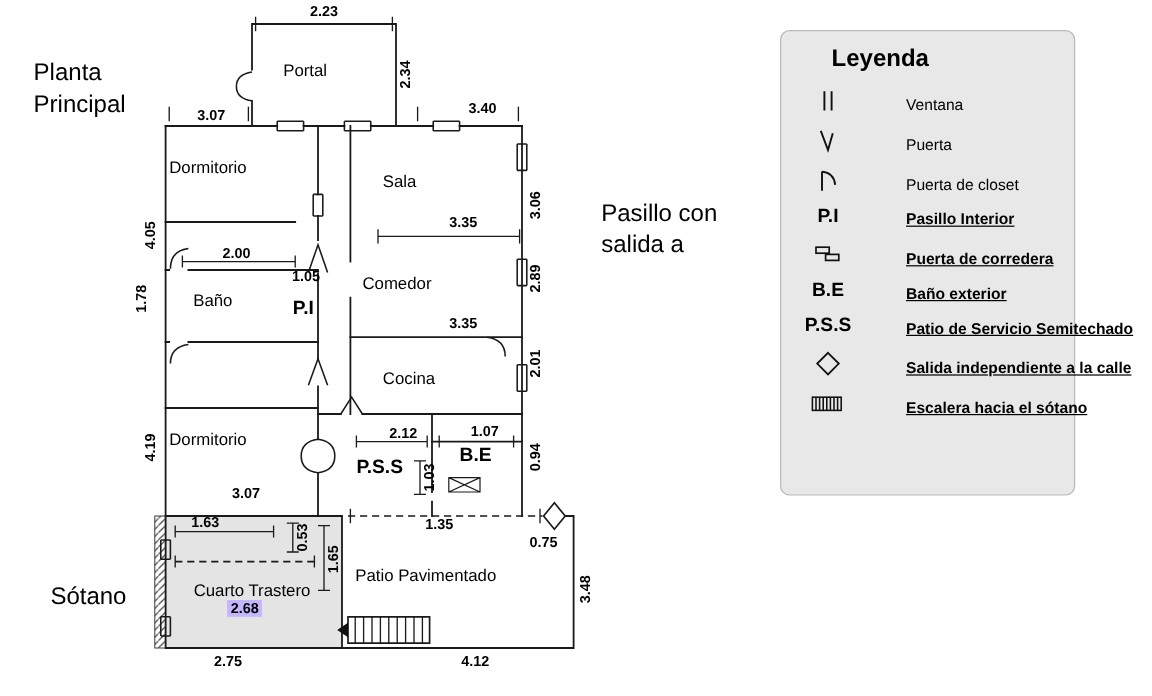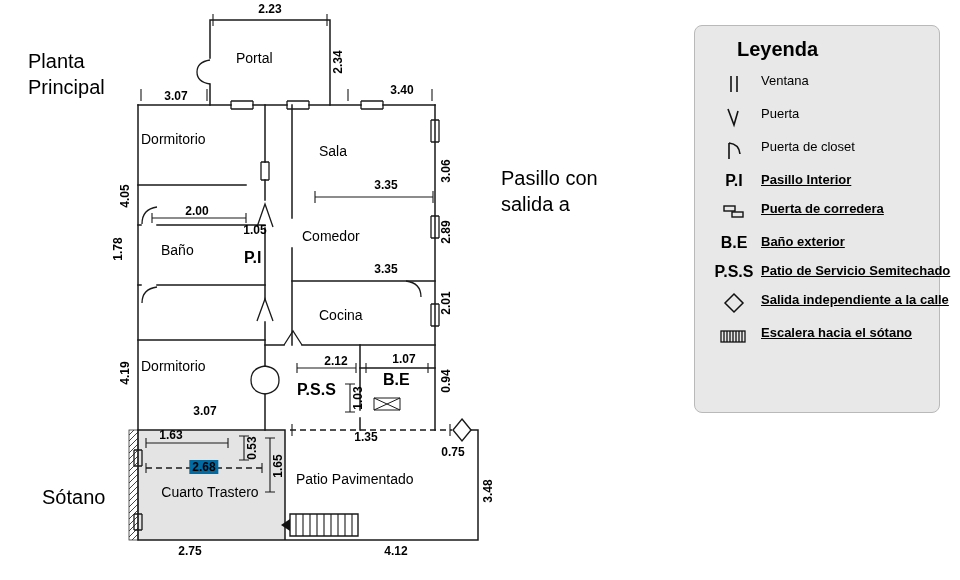--- a/index.html
+++ b/index.html
@@ -4,29 +4,29 @@
 <style>
   html,body{margin:0;padding:0;background:#fff;}
   #stage{position:relative;width:960px;height:580px;background:#fff;
          font-family:"Liberation Sans",sans-serif;color:#111;overflow:hidden;}
   #plan-svg{position:absolute;left:0;top:0;}
   .room{position:absolute;font-size:14px;color:#000;white-space:nowrap;}
   .abbr{font-size:16px;font-weight:700;}
   .dim{position:absolute;font-size:12px;font-weight:700;color:#000;
        transform:translate(-50%,-50%);white-space:nowrap;}
   .vdim{transform:translate(-50%,-50%) rotate(-90deg);}
-  .on-gray{background:#0369a1;padding:0 3px;}
+  .on-gray{background:#c4b5fd;padding:0 3px;margin-top:40px;}
   .big{position:absolute;font-size:20px;font-weight:400;line-height:1.3;color:#000;}
   .wrap100{width:104px;}
   .twoLine{width:100px;text-align:center;line-height:1.5;}
   .legend{position:absolute;left:650px;top:25px;width:246px;height:388px;
           background:#e8e8e8;border:1px solid #b9b9b9;border-radius:8px;
-          box-sizing:border-box;padding:12px 8px 6px 12px;margin-left:44px;}
+          box-sizing:border-box;padding:12px 8px 6px 12px;}
   .legend-title{font-size:20px;font-weight:700;margin:0 0 12px 30px;color:#000;}
-  .legend-item{display:flex;align-items:flex-start;margin-bottom:11px;}
+  .legend-item{display:flex;align-items:flex-end;margin-bottom:11px;gap:38px;}
   .sym{flex:0 0 54px;width:54px;display:flex;justify-content:center;align-items:center;}
   .sym svg{display:block;}
   .sym-text{font-size:16px;font-weight:700;color:#000;white-space:nowrap;}
   .lbl{font-size:13px;color:#000;white-space:nowrap;}
   .lbl.b{font-weight:700;text-decoration:underline;}
 </style>
 </head>
 <body>
 
 <div id="stage">

